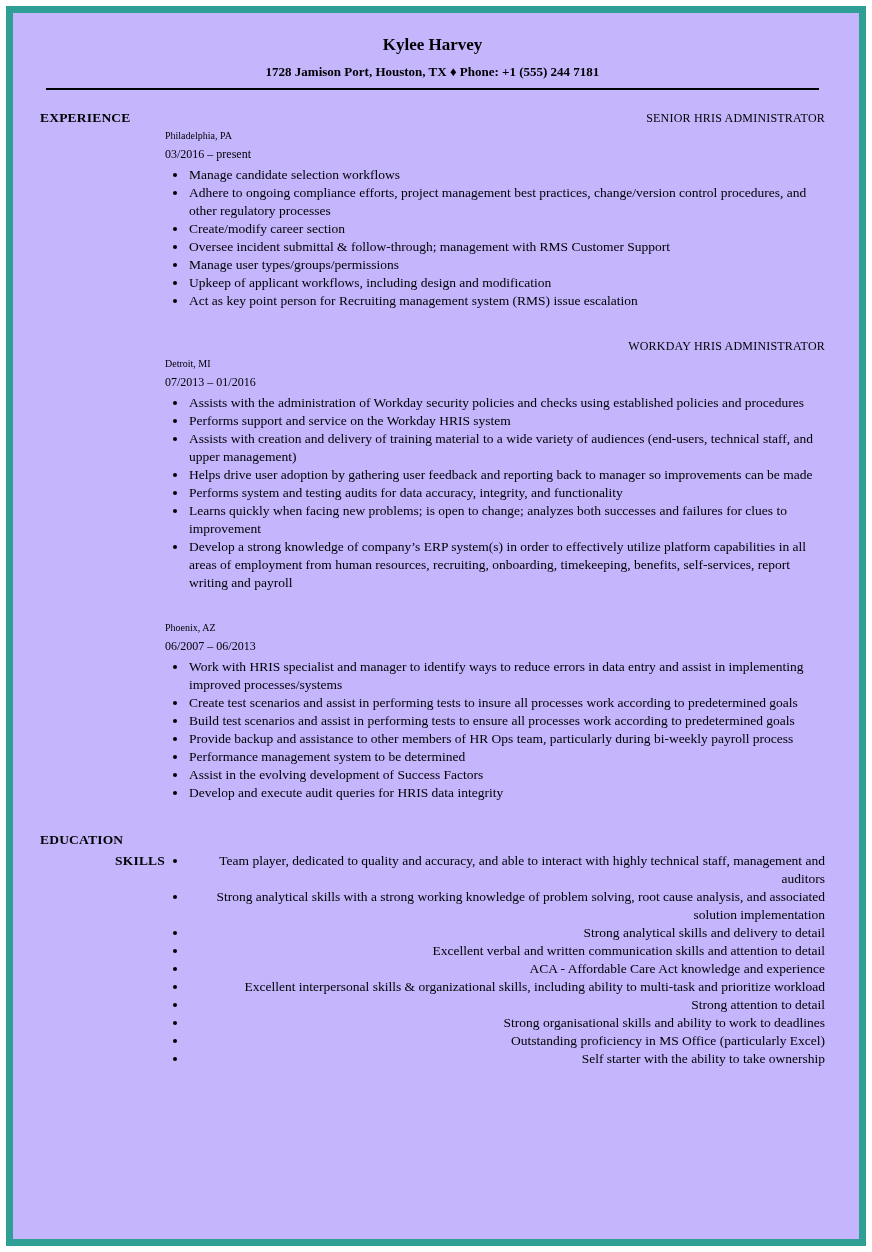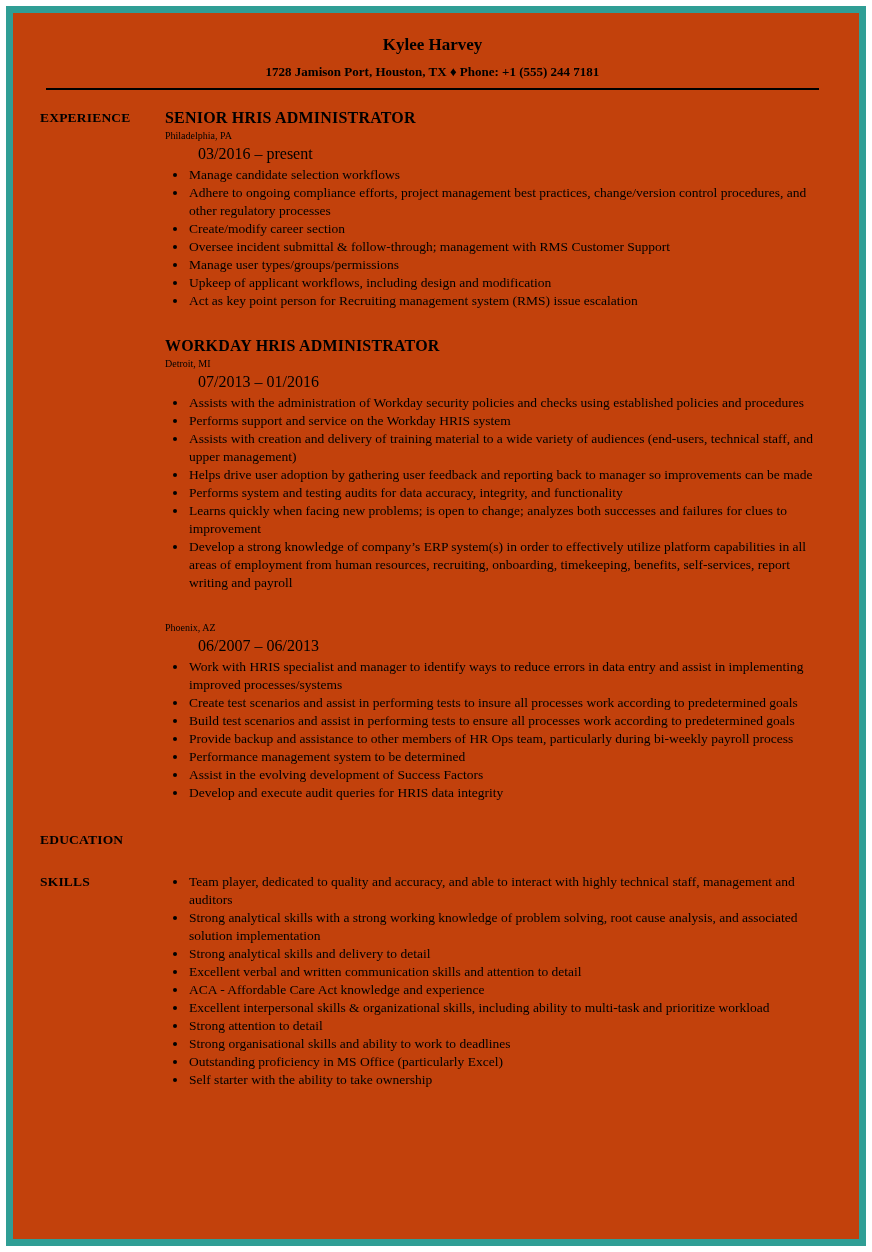--- a/index.html
+++ b/index.html
@@ -12,21 +12,21 @@
     height: 1252px;
     position: relative;
     font-family: "Liberation Serif", serif;
     color: #000000;
     overflow: hidden;
   }
   .frame {
     position: absolute;
     inset: 6px;
     border: 7px solid var(--accent, #2f9e95);
-    background: #c2410c;
+    background: #c4b5fd;
     box-sizing: border-box;
   }
   .content {
     padding: 12px 34px 18px 27px;
     box-sizing: border-box;
   }
   
   .resume-header { text-align: center; }
   .person-name {
     font-size: 17px;
@@ -51,34 +51,34 @@
   }
   .section-label {
     font-weight: bold;
     font-size: 13.5px;
     letter-spacing: 0.2px;
     padding-top: 1px;
   }
   
   .job + .job { margin-top: 27px; }
   .job-title {
-    font-weight: bold;
-    font-size: 16px;
+    font-weight: normal;
+    font-size: 12px;
     line-height: 18px;
     letter-spacing: 0.2px;
+    text-align: right;
   }
   .job-location {
     font-weight: normal;
     font-size: 10px;
     line-height: 18px;
   }
   .job-dates {
-    font-size: 16px;
+    font-size: 12px;
     line-height: 18px;
-    margin-left: 33px;
   }
   ul.bullets {
     margin: 3px 0 0 0;
     padding-left: 23px;
     list-style: disc;
   }
   ul.bullets li {
     font-size: 13.5px;
     line-height: 18px;
     margin: 0;
@@ -91,21 +91,21 @@
     font-size: 13.5px;
     line-height: 19px;
     letter-spacing: 0.2px;
   }
   .degree {
     font-weight: bold;
     font-size: 13.5px;
     line-height: 19px;
   }
   
-  .row-skills { margin-top: 25px; }
+  .row-skills { margin-top: 4px; text-align: right; }
 </style>
 </head>
 <body>
 
 <div class="frame">
   <div class="content">
 
     <div class="resume-header">
       <div class="person-name">Kylee Harvey</div>
       <div class="contact-line">1728 Jamison Port, Houston, TX ♦ Phone: +1 (555) 244 7181</div>

